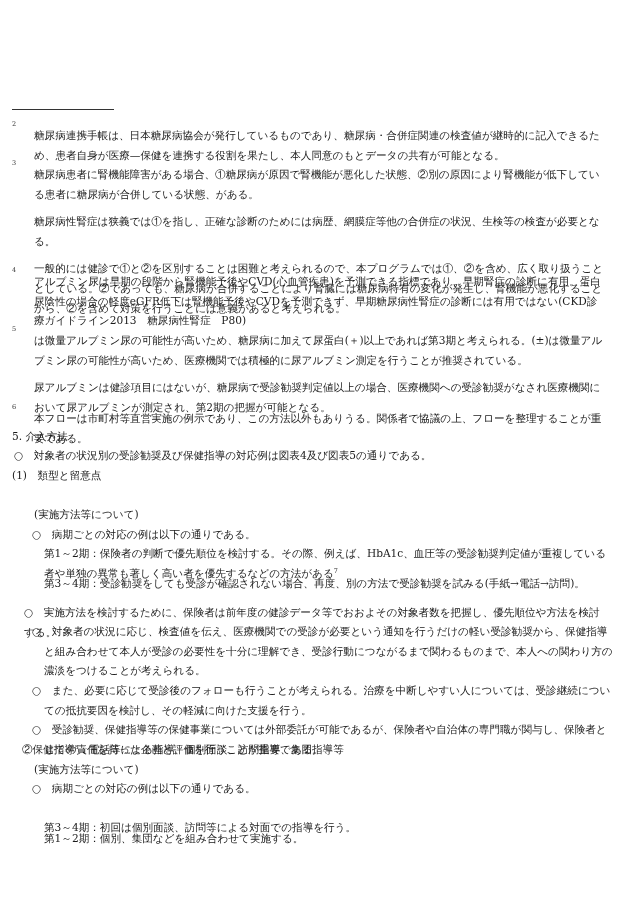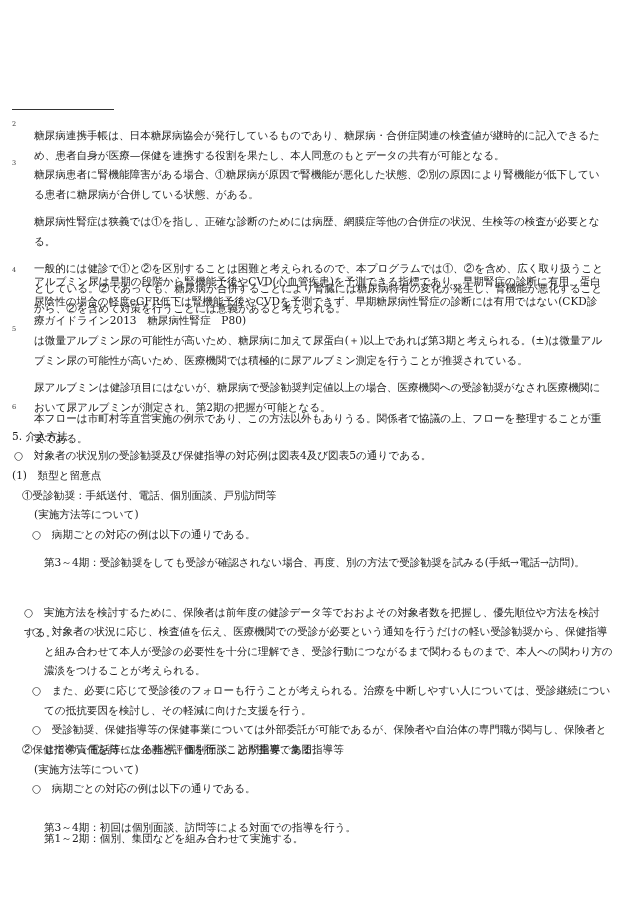--- a/index.html
+++ b/index.html
@@ -69,24 +69,26 @@
     <span class="num">6</span>
     <div class="body">
       <p>本フローは市町村等直営実施の例示であり、この方法以外もありうる。関係者で協議の上、フローを整理することが重要である。</p>
     </div>
   </div>
 
   <div class="line" style="left:12px; top:427px;">5. 介入方法</div>
   <div class="line" style="left:14px; top:446px;">○　対象者の状況別の受診勧奨及び保健指導の対応例は図表4及び図表5の通りである。</div>
   <div class="line" style="left:12px; top:466px;">(1)　類型と留意点</div>
 
-  <div class="line" style="left:22px; top:486px;">①受診勧奨：手紙送付、電話、個別面談、戸別訪問等</div>
   <div class="line" style="left:34px; top:505px;">(実施方法等について)</div>
   <div class="line" style="left:32px; top:525px;">○　病期ごとの対応の例は以下の通りである。</div>
-  <div class="line" style="left:44px; top:553px;">第3～4期：受診勧奨をしても受診が確認されない場合、再度、別の方法で受診勧奨を試みる(手紙→電話→訪問)。</div>
+  <div class="block" style="left:44px; top:544px; width:572px;">
+    <span>第1～2期：保険者の判断で優先順位を検討する。その際、例えば、HbA1c、血圧等の受診勧奨判定値が重複している者や単独の異常も著しく高い者を優先するなどの方法がある</span><sup>7</sup>
+  </div>
+  <div class="line" style="left:44px; top:574px;">第3～4期：受診勧奨をしても受診が確認されない場合、再度、別の方法で受診勧奨を試みる(手紙→電話→訪問)。</div>
 
   <div class="block" style="left:24px; top:603px; width:584px; padding-left:0;">
     <span>○　実施方法を検討するために、保険者は前年度の健診データ等でおおよその対象者数を把握し、優先順位や方法を検討する。</span>
   </div>
   <div class="block" style="left:32px; top:622px; width:584px; text-indent:0;">
     <div style="padding-left:12px; text-indent:-12px;">○　対象者の状況に応じ、検査値を伝え、医療機関での受診が必要という通知を行うだけの軽い受診勧奨から、保健指導と組み合わせて本人が受診の必要性を十分に理解でき、受診行動につながるまで関わるものまで、本人への関わり方の濃淡をつけることが考えられる。</div>
   </div>
   <div class="block" style="left:32px; top:681px; width:584px;">
     <div style="padding-left:12px; text-indent:-12px;">○　また、必要に応じて受診後のフォローも行うことが考えられる。治療を中断しやすい人については、受診継続についての抵抗要因を検討し、その軽減に向けた支援を行う。</div>
   </div>

